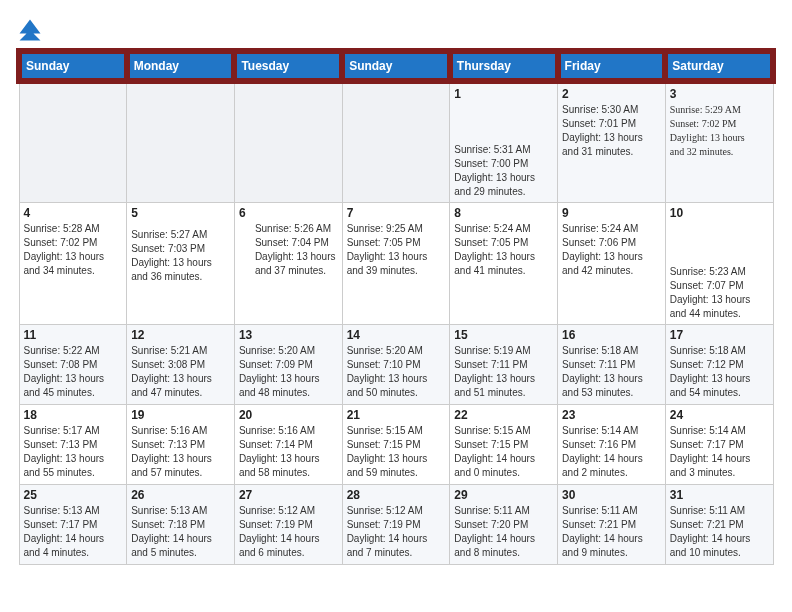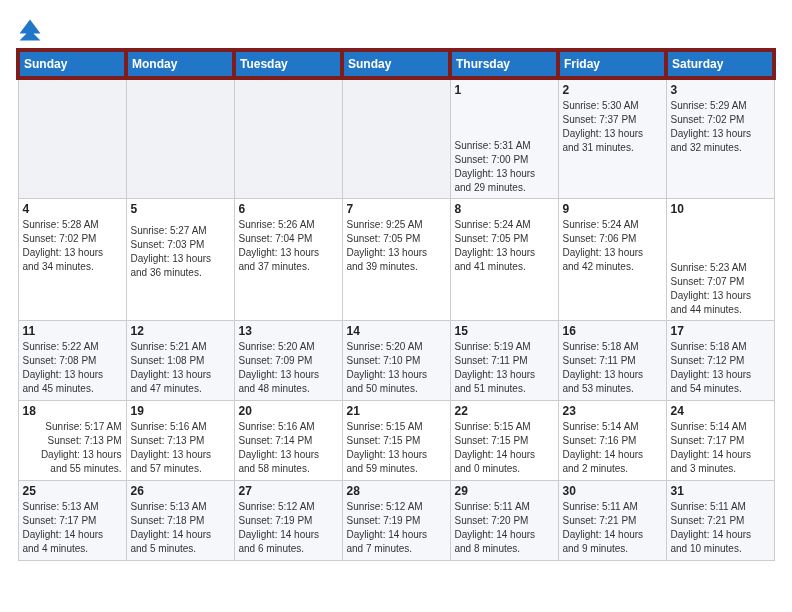--- a/index.html
+++ b/index.html
@@ -51,21 +51,21 @@
       border-collapse: collapse;
       font-size: 10.5px;
     }
     thead th {
       background-color: #2176c7;
       color: #fff;
       padding: 5px 4px;
       text-align: left;
       font-size: 12px;
       font-weight: bold;
-      border: 4px solid #7f1d1d;
+      border: 6px solid #7f1d1d;
     }
     tbody td {
       border: 1px solid #ccc;
       vertical-align: top;
       padding: 3px 4px;
       width: 108px;
       min-height: 70px;
       height: 80px;
       background: #fff;
     }
@@ -131,27 +131,27 @@
         <td>
           <span class="day-number">1</span>
           <div class="day-info" style="white-space: pre-line; margin-top: 42px;">Sunrise: 5:31 AM
 Sunset: 7:00 PM
 Daylight: 13 hours
 and 29 minutes.</div>
         </td>
         <td>
           <span class="day-number">2</span>
           <div class="day-info" style="white-space: pre-line;">Sunrise: 5:30 AM
-Sunset: 7:37 PM
+Sunset: 7:01 PM
 Daylight: 13 hours
 and 31 minutes.</div>
         </td>
         <td>
           <span class="day-number">3</span>
-          <div class="day-info" style="white-space: pre-line;">Sunrise: 5:29 AM
+          <div class="day-info" style="white-space: pre-line; font-family: Liberation Serif, serif;">Sunrise: 5:29 AM
 Sunset: 7:02 PM
 Daylight: 13 hours
 and 32 minutes.</div>
         </td>
       </tr>
       <tr>
         <td>
           <span class="day-number">4</span>
           <div class="day-info" style="white-space: pre-line;">Sunrise: 5:28 AM
 Sunset: 7:02 PM
@@ -160,21 +160,21 @@
         </td>
         <td>
           <span class="day-number">5</span>
           <div class="day-info" style="white-space: pre-line; margin-top: 8px;">Sunrise: 5:27 AM
 Sunset: 7:03 PM
 Daylight: 13 hours
 and 36 minutes.</div>
         </td>
         <td>
           <span class="day-number">6</span>
-          <div class="day-info" style="white-space: pre-line;">Sunrise: 5:26 AM
+          <div class="day-info" style="white-space: pre-line; margin-left: 16px;">Sunrise: 5:26 AM
 Sunset: 7:04 PM
 Daylight: 13 hours
 and 37 minutes.</div>
         </td>
         <td>
           <span class="day-number">7</span>
           <div class="day-info" style="white-space: pre-line;">Sunrise: 9:25 AM
 Sunset: 7:05 PM
 Daylight: 13 hours
 and 39 minutes.</div>
@@ -205,21 +205,21 @@
         <td>
           <span class="day-number">11</span>
           <div class="day-info" style="white-space: pre-line;">Sunrise: 5:22 AM
 Sunset: 7:08 PM
 Daylight: 13 hours
 and 45 minutes.</div>
         </td>
         <td>
           <span class="day-number">12</span>
           <div class="day-info" style="white-space: pre-line;">Sunrise: 5:21 AM
-Sunset: 1:08 PM
+Sunset: 3:08 PM
 Daylight: 13 hours
 and 47 minutes.</div>
         </td>
         <td>
           <span class="day-number">13</span>
           <div class="day-info" style="white-space: pre-line;">Sunrise: 5:20 AM
 Sunset: 7:09 PM
 Daylight: 13 hours
 and 48 minutes.</div>
         </td>
@@ -248,21 +248,21 @@
           <span class="day-number">17</span>
           <div class="day-info" style="white-space: pre-line;">Sunrise: 5:18 AM
 Sunset: 7:12 PM
 Daylight: 13 hours
 and 54 minutes.</div>
         </td>
       </tr>
       <tr>
         <td>
           <span class="day-number">18</span>
-          <div class="day-info" style="white-space: pre-line; text-align: right;">Sunrise: 5:17 AM
+          <div class="day-info" style="white-space: pre-line;">Sunrise: 5:17 AM
 Sunset: 7:13 PM
 Daylight: 13 hours
 and 55 minutes.</div>
         </td>
         <td>
           <span class="day-number">19</span>
           <div class="day-info" style="white-space: pre-line;">Sunrise: 5:16 AM
 Sunset: 7:13 PM
 Daylight: 13 hours
 and 57 minutes.</div>

